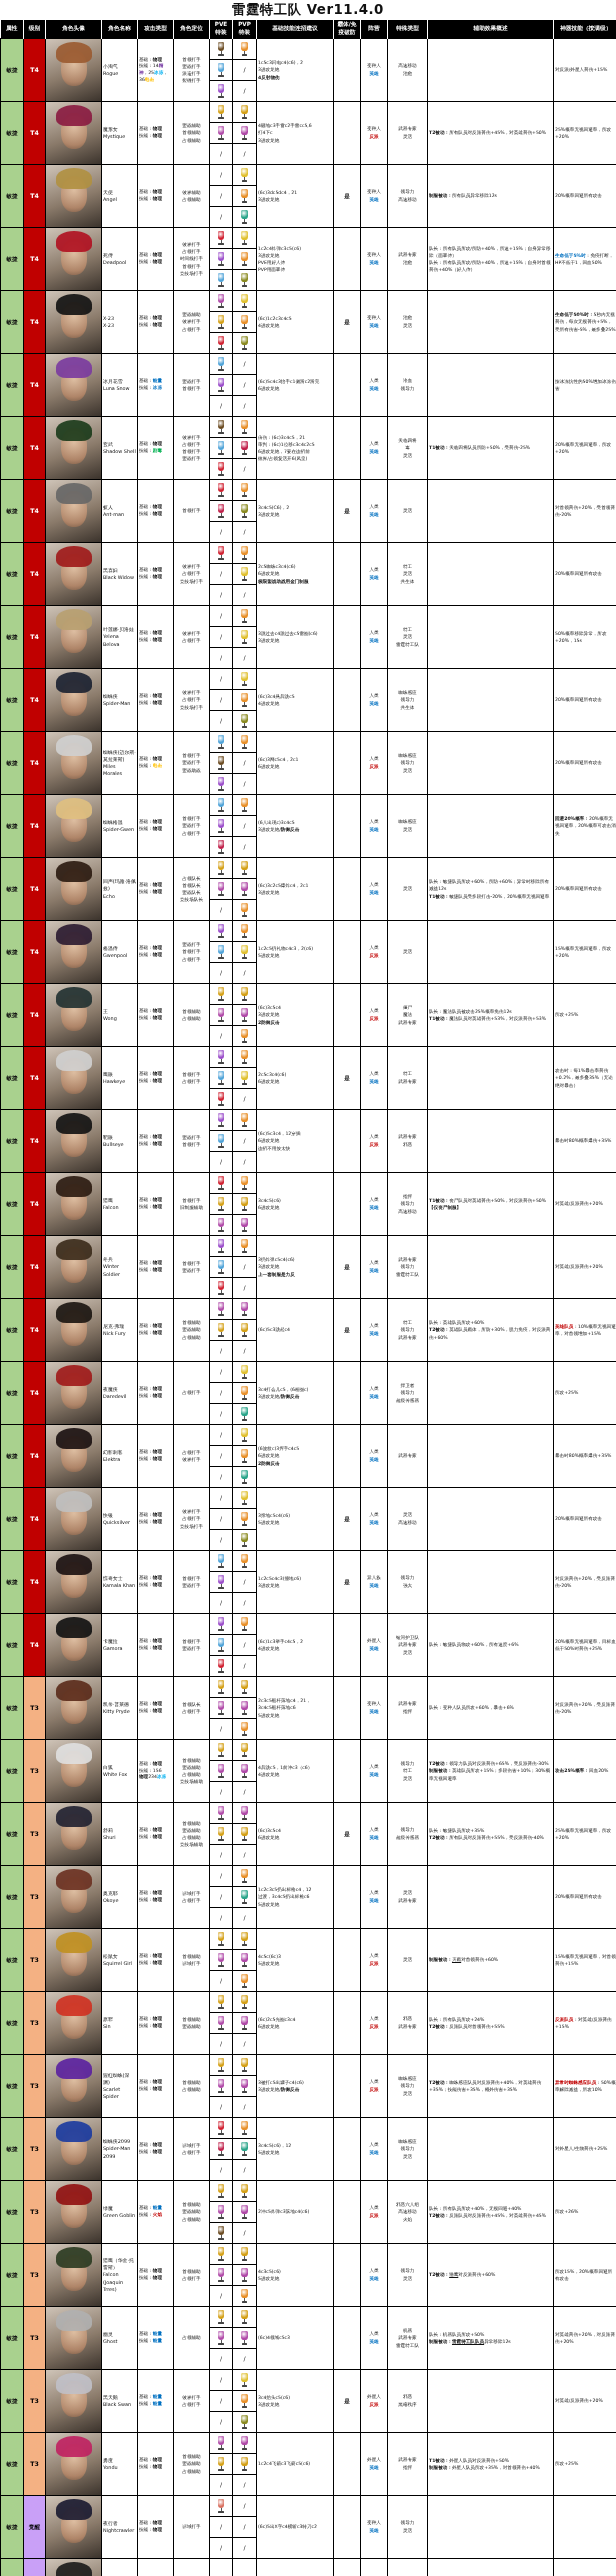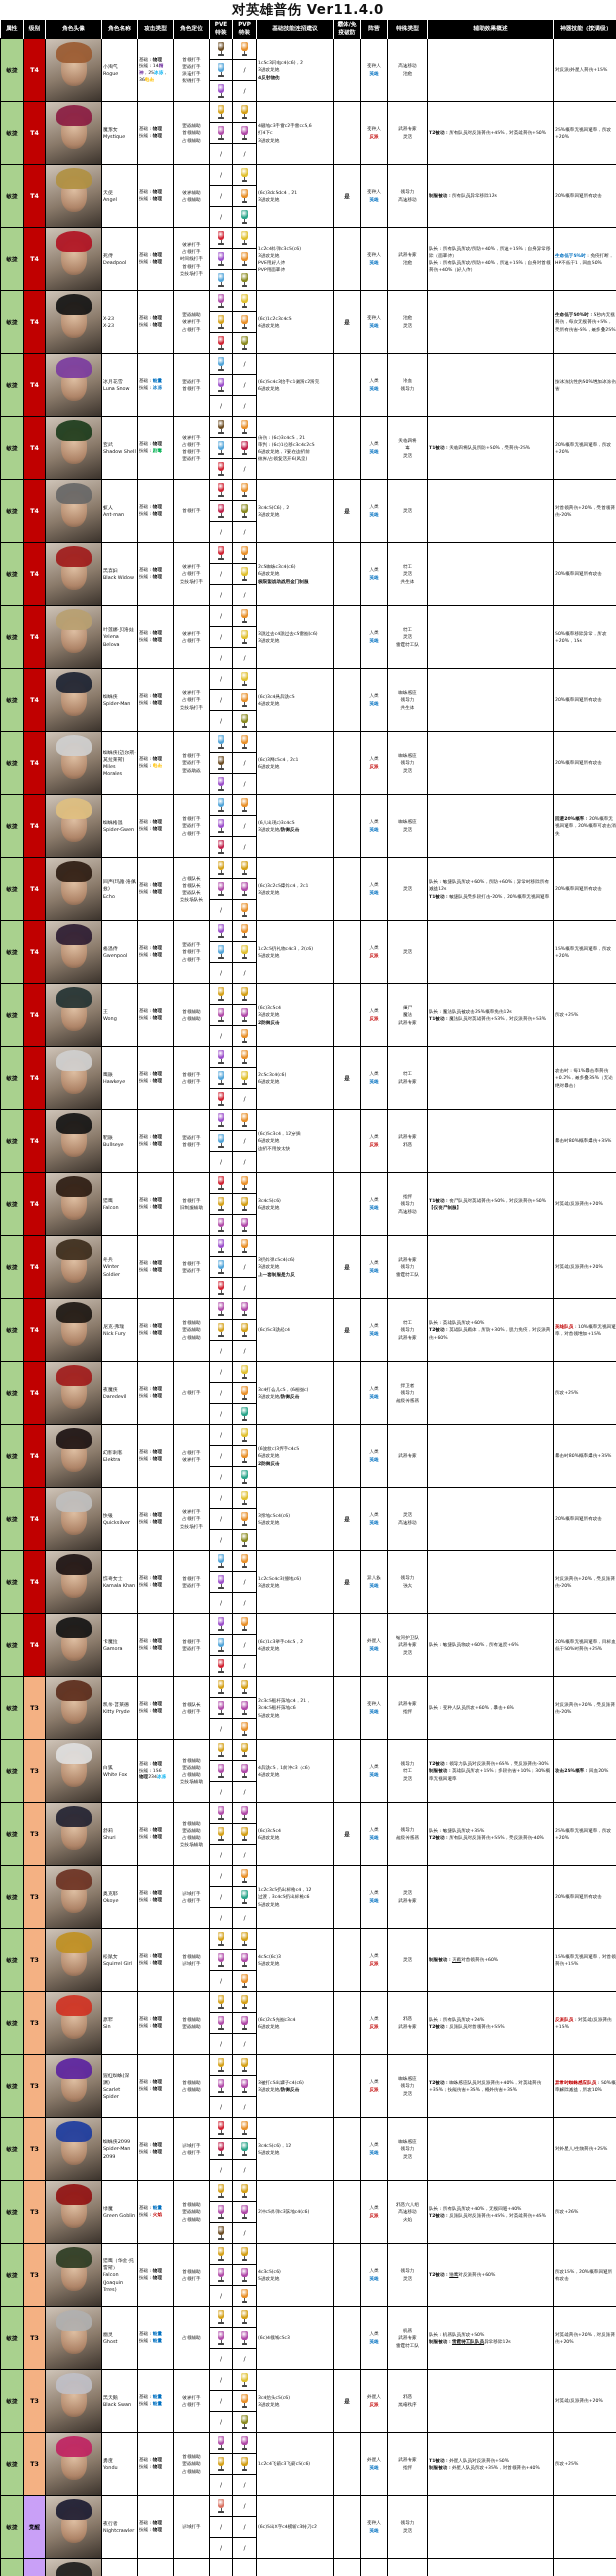--- a/index.html
+++ b/index.html
@@ -41,21 +41,21 @@
   .c-purple { color: #7030a0; font-weight: bold; }
   .c-cyan { color: #00b0f0; font-weight: bold; }
   .c-gold { color: #ffc000; font-weight: bold; }
   .c-red { color: #c00000; font-weight: bold; }
   .c-green { color: #00b050; font-weight: bold; }
   .c-blue { color: #0070c0; font-weight: bold; }
 </style>
 </head>
 <body>
 
-<div class="title">对英雄普伤 Ver11.4.0</div>
+<div class="title">雷霆特工队 Ver11.4.0</div>
 
 <table>
   <colgroup>
     <col style="width:23px">
       <col style="width:22px">
       <col style="width:56px">
       <col style="width:36px">
     <col style="width:36px">
       <col style="width:36px">
       <col style="width:23px">

